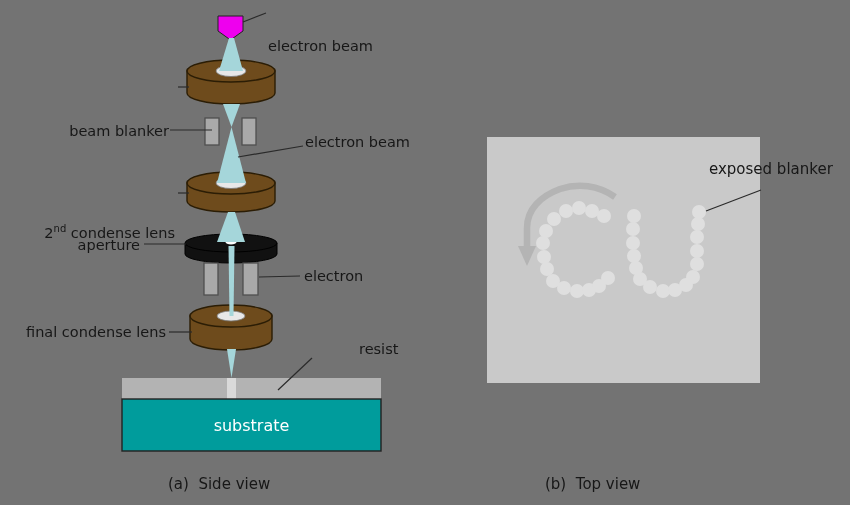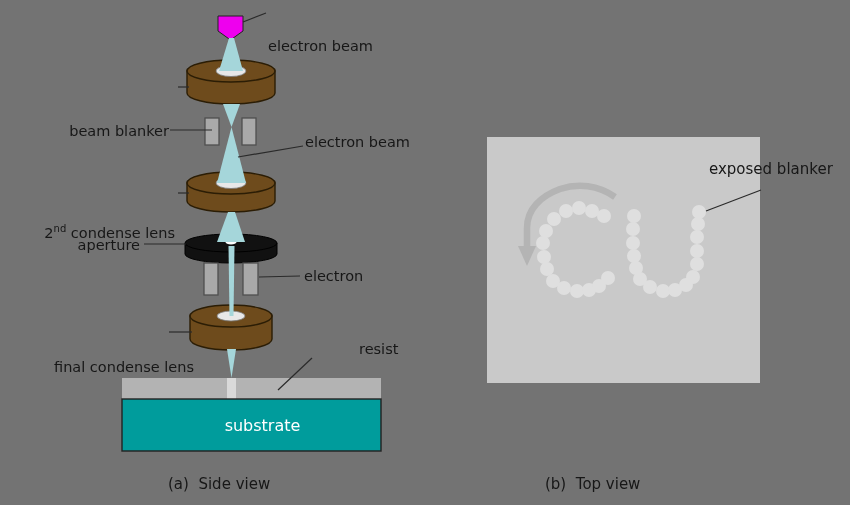--- a/index.html
+++ b/index.html
@@ -5,21 +5,21 @@
   html,body{margin:0;padding:0;background:#ffffff;}
   .stage{
     position:relative;width:850px;height:505px;background:#737373;overflow:hidden;
     font-family:"DejaVu Sans","Liberation Sans",sans-serif;color:#171717;
   }
   .stage svg{position:absolute;left:0;top:0;}
   .lbl{position:absolute;font-size:14.5px;line-height:17px;white-space:pre;}
   .lbl.right{text-align:right;}
   .lbl sup{font-size:10px;line-height:0;}
   .substrate-lbl{position:absolute;left:122px;top:416px;width:259px;text-align:center;
-    color:#ffffff;font-size:16px;padding-left:11px;}
+    color:#ffffff;font-size:16px;}
   .caption{position:absolute;top:475px;font-size:15px;white-space:pre;}
 </style>
 </head>
 <body>
 
 <div class="stage">
 
   <svg width="850" height="505" viewBox="0 0 850 505">
 
     <rect x="487" y="137" width="273" height="246" fill="#c9c9c9"></rect>
@@ -114,21 +114,21 @@
   <div class="lbl right" style="right:681px;top:123px;margin-left:12px;">beam blanker</div>
 
   <div class="lbl" style="left:305px;top:134px;">electron beam</div>
 
   <div class="lbl right" style="right:675px;top:185px;margin-top:40px;"><span>2</span><sup>nd</sup><span> condense lens</span></div>
 
   <div class="lbl right" style="right:710px;top:237px;">aperture</div>
 
   <div class="lbl" style="left:304px;top:268px;">electron</div>
 
-  <div class="lbl right" style="right:656px;top:324px;margin-top:35px;">final condense lens</div>
+  <div class="lbl right" style="right:684px;top:324px;">final condense lens</div>
 
   <div class="lbl" style="left:311px;top:341px;margin-left:48px;">resist</div>
 
   <div class="substrate-lbl">substrate</div>
 
   <div class="lbl" style="left:709px;top:161px;font-size:15px;">exposed blanker</div>
 
   <div class="caption" style="left:545px;">(b)  Top view</div>
   <div class="caption" style="left:168px;">(a)  Side view</div>
 </div>

